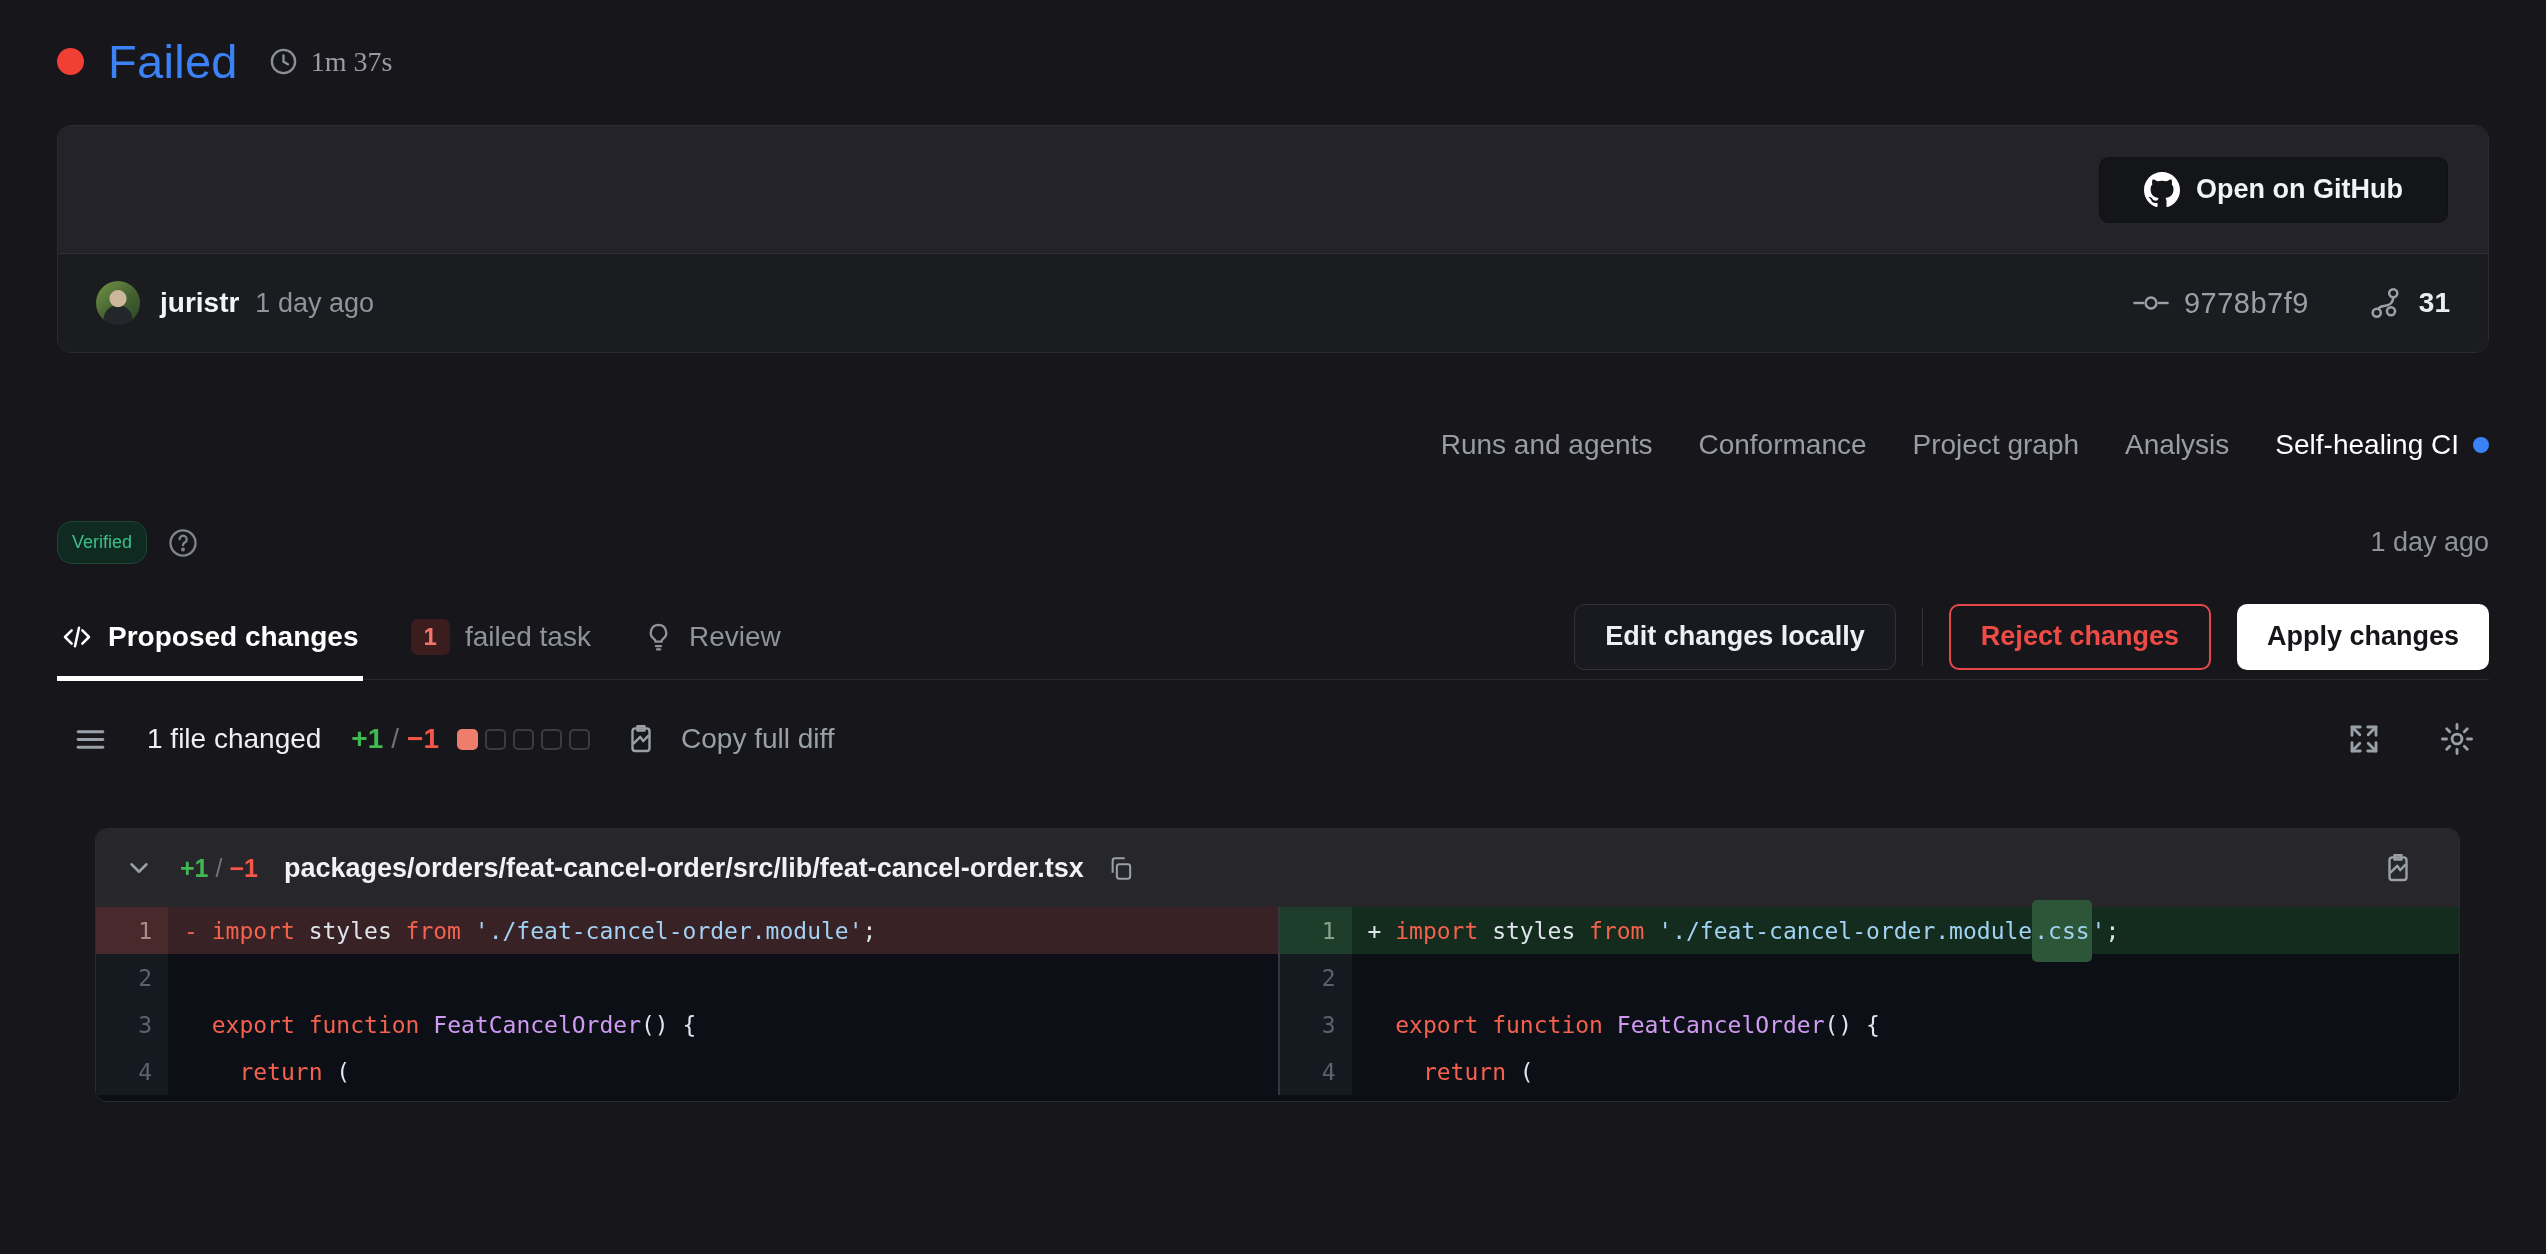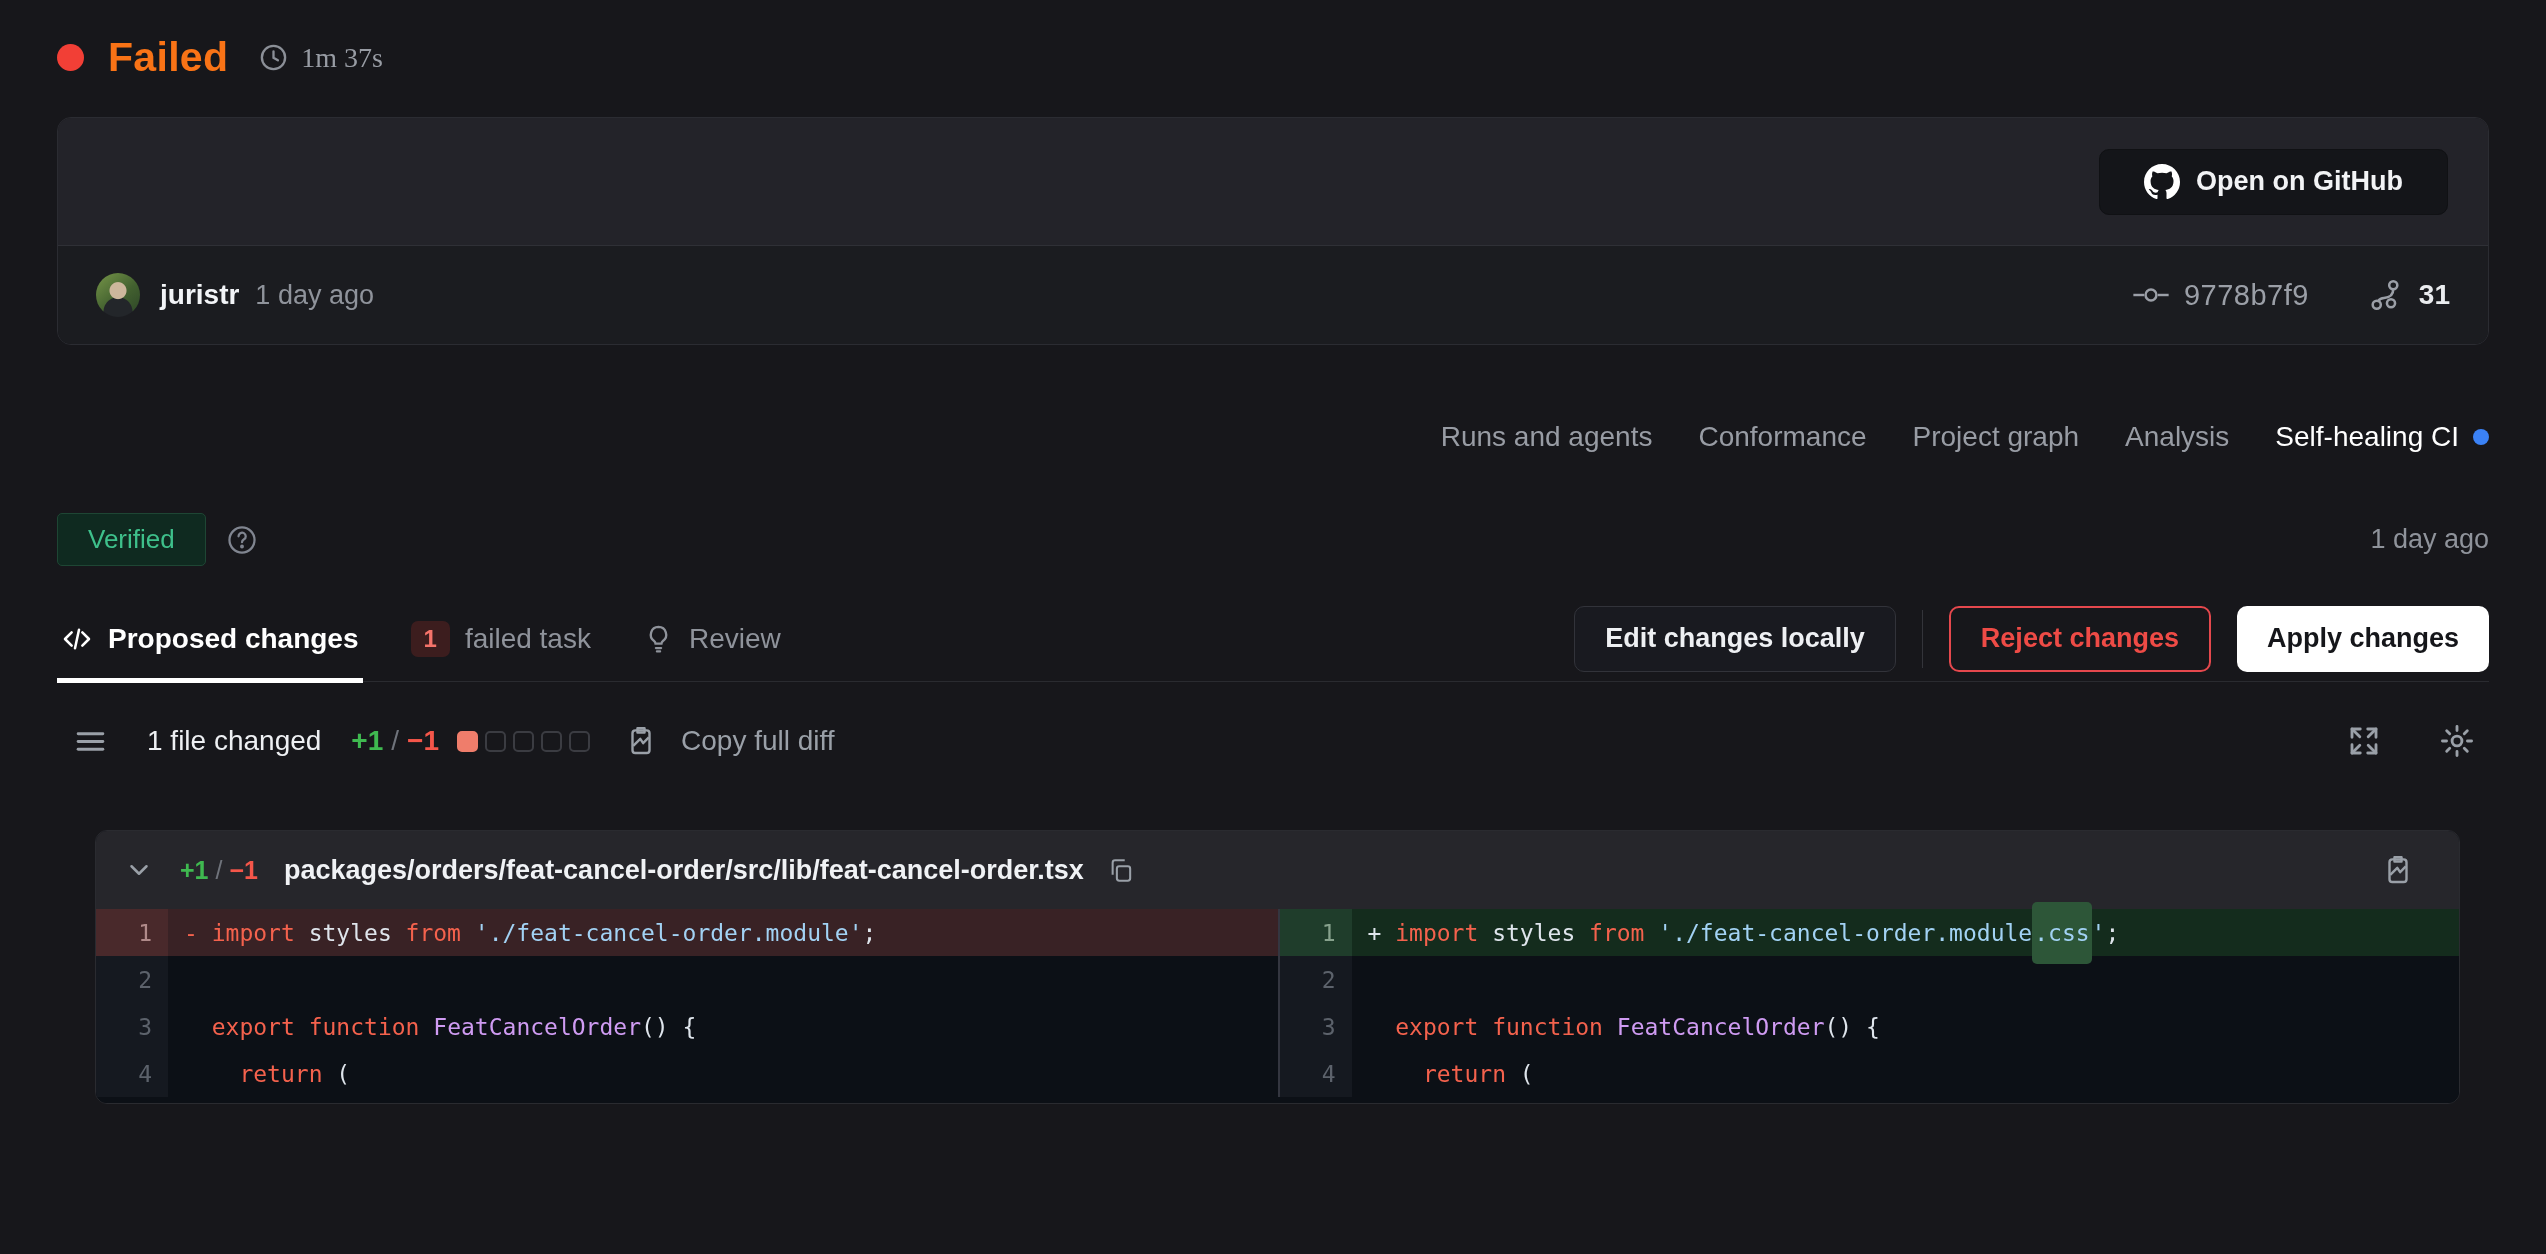--- a/index.html
+++ b/index.html
@@ -9,21 +9,21 @@
     font-family:"Liberation Sans", sans-serif;
     color:#f2f4f7;
     -webkit-font-smoothing:antialiased;
   }
   .icon { display:inline-flex; align-items:center; justify-content:center; flex-shrink:0; }
   svg { display:block; }
 
   
   .status-row { display:flex; align-items:center; padding:34px 57px 0 57px; gap:24px; }
   .status-dot { width:27px; height:27px; border-radius:50%; background:#f23f36; }
-  .status-label { font-size:41px; font-weight:700; letter-spacing:.3px; color:#f97316; }
+  .status-label { font-size:47px; font-weight:400; letter-spacing:.3px; color:#3b82f6; }
   .duration { display:flex; align-items:center; gap:12px; color:#989ca4; font-size:28px; margin-left:6px;font-family:Liberation Serif, serif; }
   .duration .icon { color:#8b8f97; }
 
   
   .commit-card { margin:36px 57px 0 57px; border:1px solid #2b2c32; border-radius:14px; overflow:hidden; }
   .commit-card-top { background:#232329; height:127px; display:flex; align-items:center; padding:0 40px; }
   .commit-title { font-size:31px; font-weight:600; letter-spacing:.2px; color:#f5f6f8; }
   .github-btn { margin-left:auto; display:flex; align-items:center; gap:16px; background:#141519; border:1px solid #101114;
     border-radius:10px; height:66px; padding:0 44px; color:#f2f3f5; font-size:27px; font-weight:600; cursor:pointer; }
   .github-btn .icon { color:#ffffff; }
@@ -43,21 +43,21 @@
   .branch-count { font-size:28px; font-weight:600; color:#eaecef; }
 
   
   .nav-row { margin:76px 57px 0 57px; display:flex; justify-content:flex-end; align-items:center; gap:46px; }
   .nav-link { font-size:28px; color:#989ca4; text-decoration:none; cursor:pointer; }
   .nav-link.active { color:#ffffff; display:inline-flex; align-items:center; gap:14px; }
   .nav-dot { width:16px; height:16px; border-radius:50%; background:#3b82f6; }
 
   
   .fix-header { margin:60px 57px 0 57px; display:flex; align-items:center; }
-  .verified-badge { font-size:26px; color:#3ec08b; background:#0f2a20; border:1px solid #1e4634; border-radius:5px; padding:10px 30px; }
+  .verified-badge { font-size:18px; color:#3ec08b; background:#0f2a20; border:1px solid #1e4634; border-radius:15px; padding:10px 14px; }
   .fix-title { margin-left:66px; font-size:37px; font-weight:700; letter-spacing:.2px; color:#fafbfc; }
   .help-icon { margin-left:20px; color:#808590; }
   .fix-time { margin-left:auto; font-size:27px; color:#8f939b; }
 
   
   .tabs-row { margin:30px 57px 0 57px; display:flex; align-items:center; height:86px; border-bottom:1px solid #2a2b30; }
   .tab { position:relative; height:100%; display:flex; align-items:center; gap:15px; font-size:28px; color:#8f939b; cursor:pointer; padding:0 4px; }
   .tab + .tab { margin-left:44px; }
   .tab.active { color:#ffffff; font-weight:600; }
   .tab.active::after { content:""; position:absolute; left:0; right:0; bottom:-2px; height:5px; background:#ffffff; }

